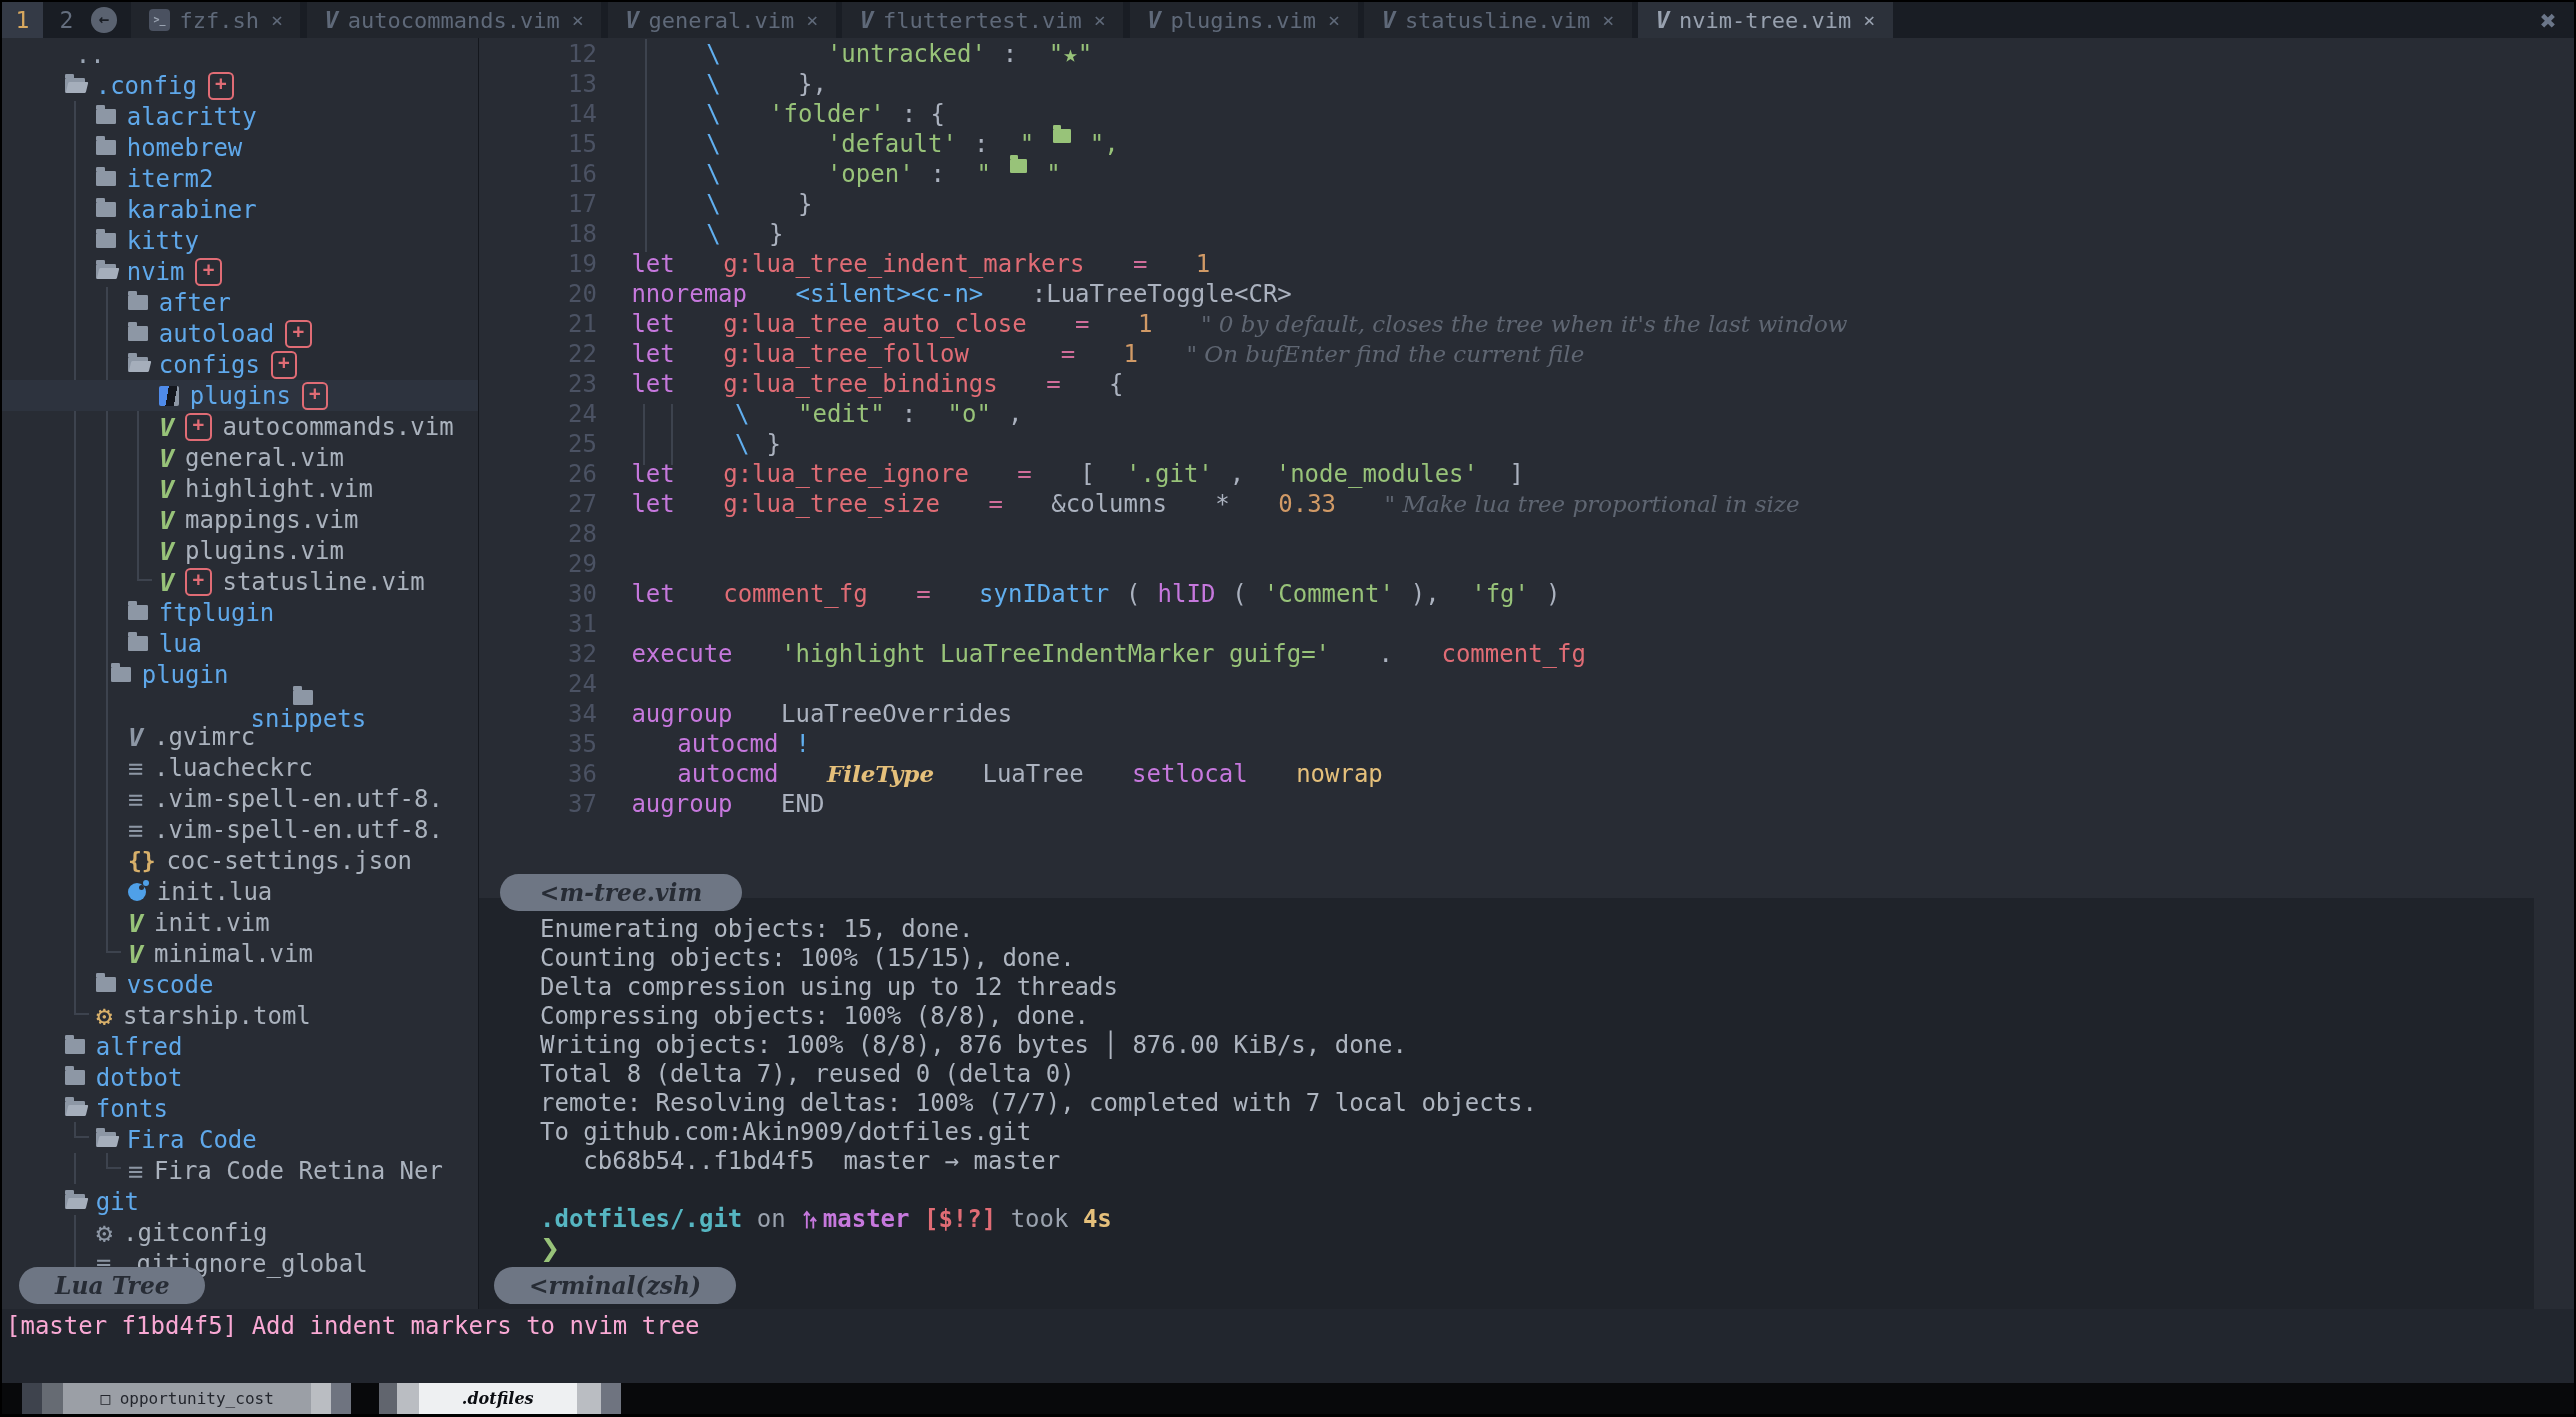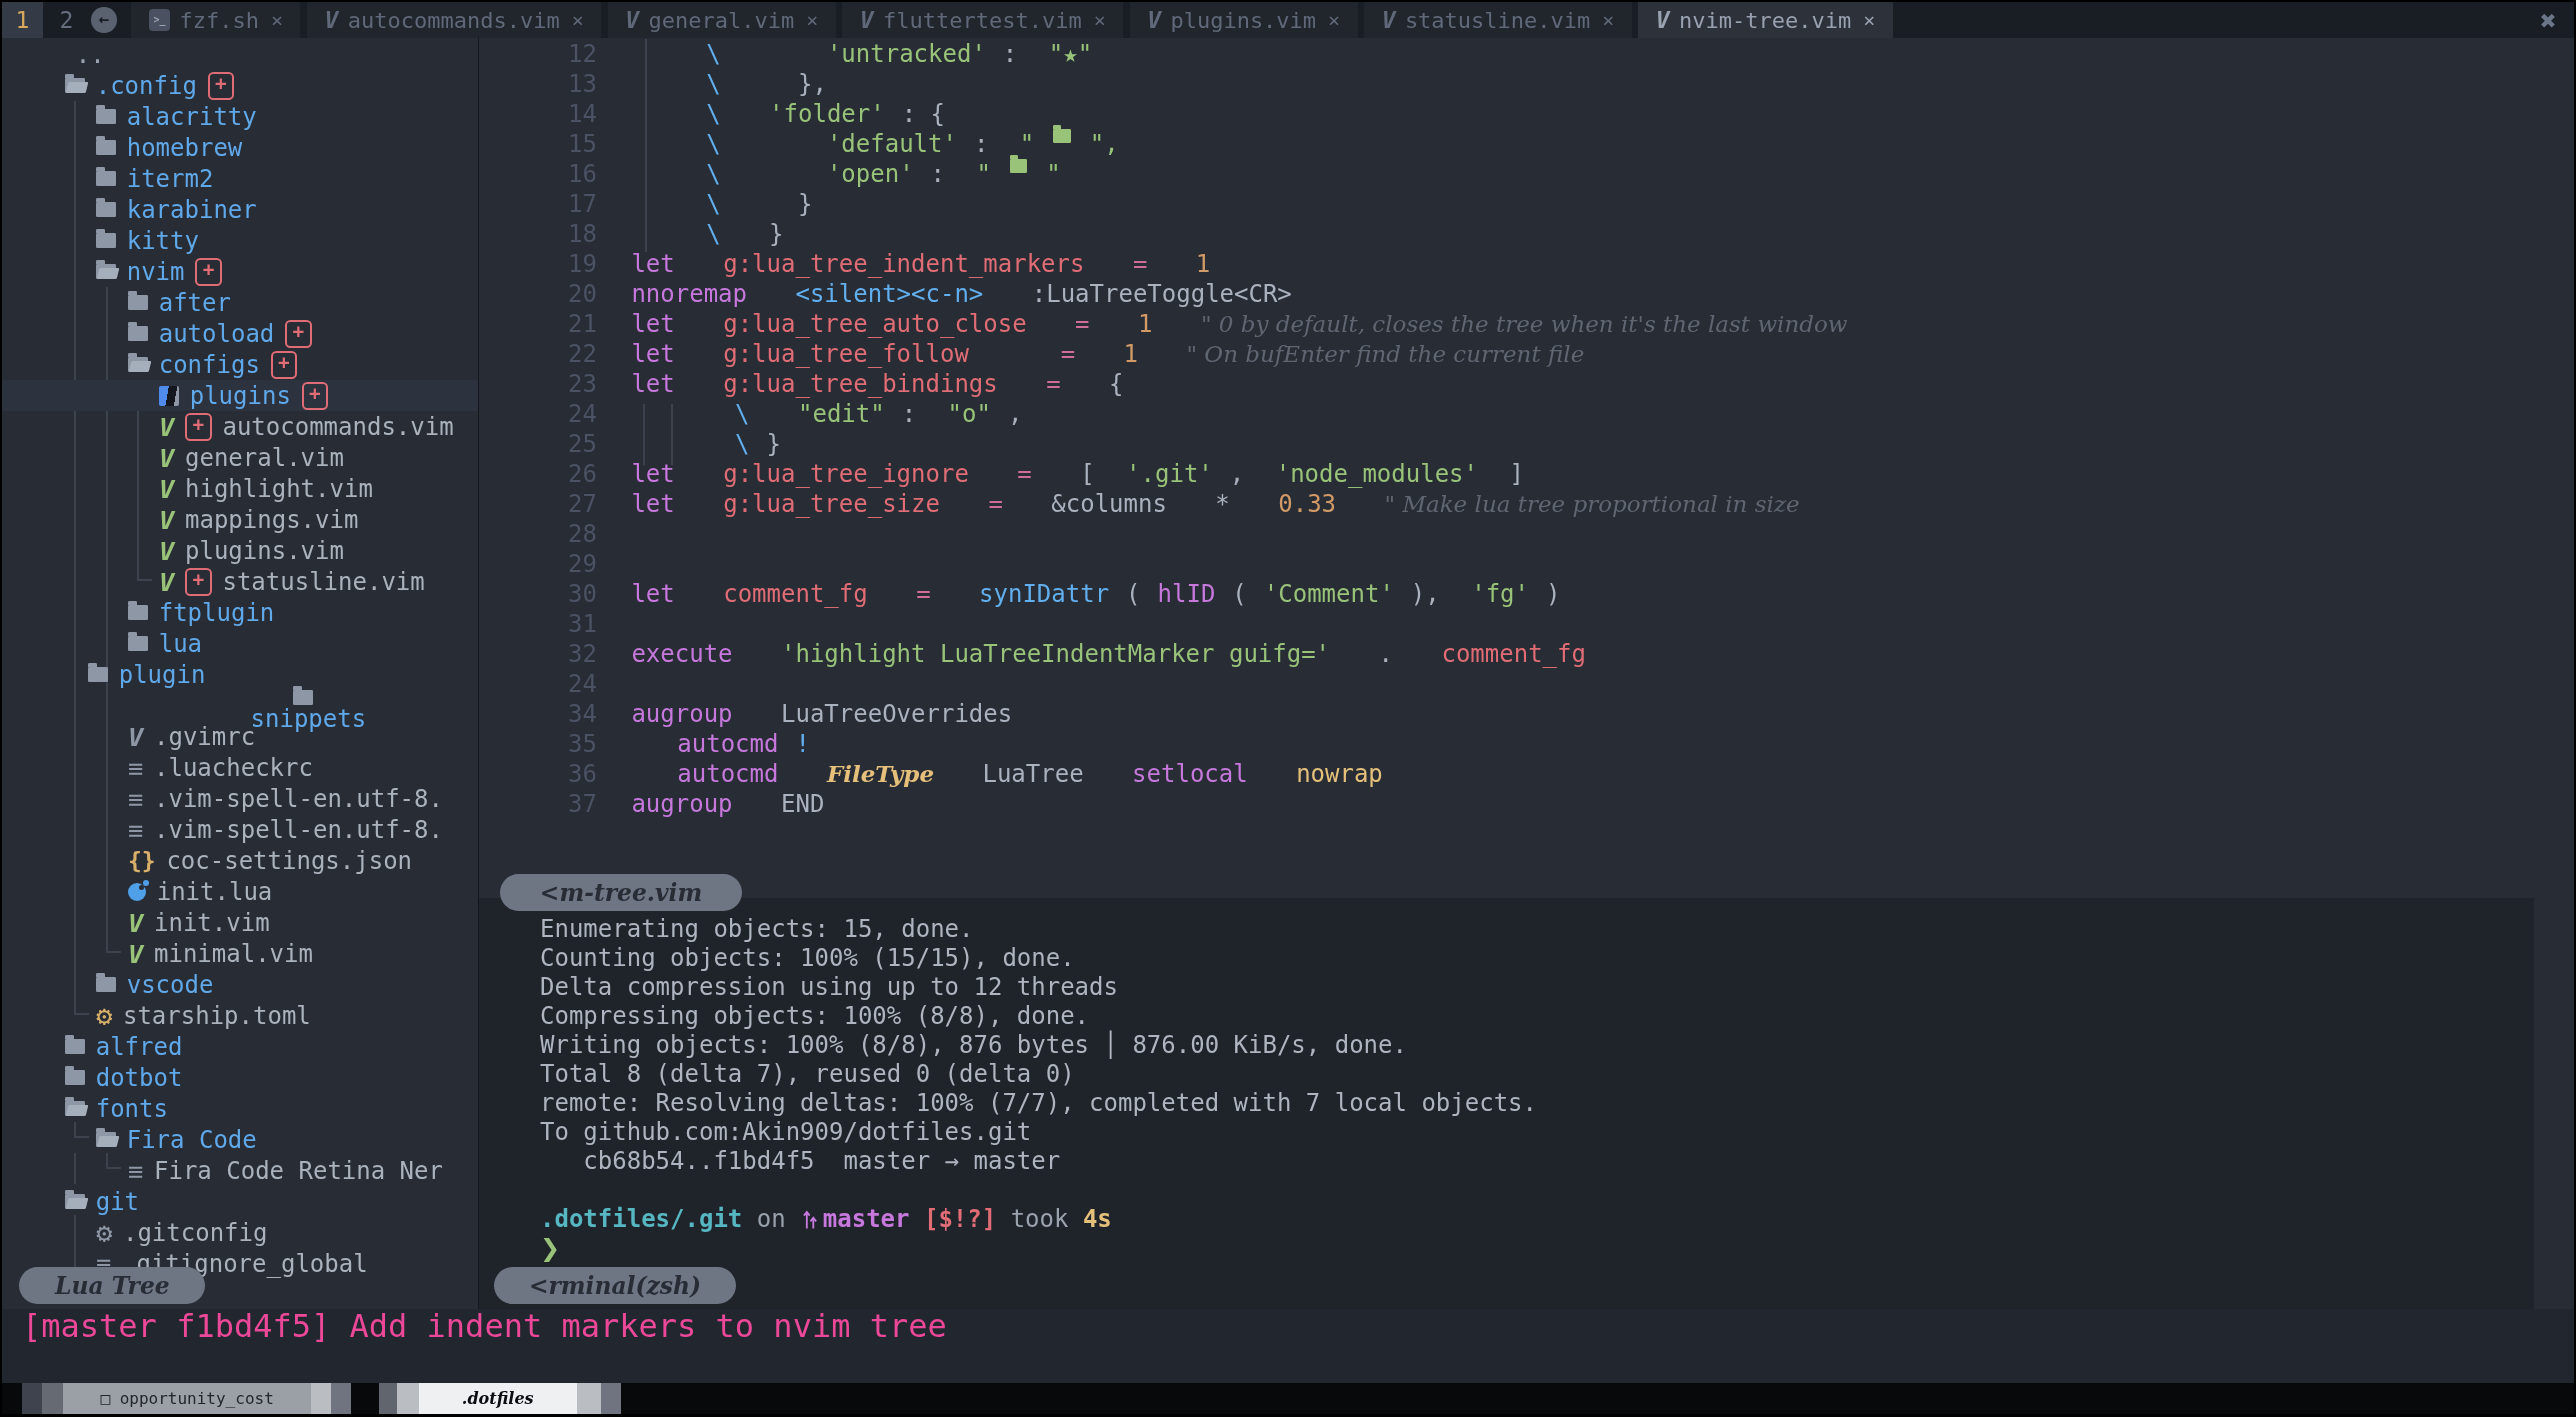--- a/index.html
+++ b/index.html
@@ -88,21 +88,21 @@
   .t-green{color:#98c379;font-family:"DejaVu Sans",sans-serif;}
   .branch-svg{vertical-align:-2.7px;margin:0 4px 0 1.3px;}
 
   
   .pill{position:absolute;height:37px;border-radius:18.7px;background:#6e7684;color:#272c35;
         display:flex;align-items:center;justify-content:center;
         font-family:"DejaVu Serif",serif;font-style:italic;font-weight:bold;font-size:23.4px;z-index:6;}
 
   
   .bottomarea{position:absolute;left:0;top:1307px;right:0;height:74px;background:#22262e;}
-  .msgline{padding-left:20px;font-size:32px;line-height:35px;color:#ec4899;white-space:pre;}
+  .msgline{padding-left:4px;font-size:24px;line-height:35px;color:#f9a8d4;white-space:pre;}
   .tmux{position:absolute;left:0;top:1381px;right:0;height:31px;background:#08090b;
         display:flex;align-items:stretch;font-size:16px;}
   .tseg{flex:none;}
   .tseg.text{display:flex;align-items:center;justify-content:center;white-space:pre;}
   .twin1{color:#23262d;}
   .twin2{color:#0b0d12;font-family:"DejaVu Serif",serif;font-style:italic;font-weight:bold;}
 </style>
 </head>
 <body>
 
@@ -250,21 +250,21 @@
             <span class="tlabel t-gray">statusline.vim</span>
           </div>
           <div class="trow" style="padding-left: 126px;">
             <span class="i-folder"></span>
             <span class="tlabel t-blue">ftplugin</span>
           </div>
           <div class="trow" style="padding-left: 126px;">
             <span class="i-folder"></span>
             <span class="tlabel t-blue">lua</span>
           </div>
-          <div class="trow" style="padding-left: 86px;">
+          <div class="trow" style="padding-left: 109px;">
             <span class="i-folder"></span>
             <span class="tlabel t-blue">plugin</span>
           </div>
           <div class="trow" style="padding-left: 126px; flex-direction: column;">
             <span class="i-folder"></span>
             <span class="tlabel t-blue">snippets</span>
           </div>
           <div class="trow" style="padding-left: 126px;">
             <span class="i-vim gray">V</span>
             <span class="tlabel t-gray">.gvimrc</span>

